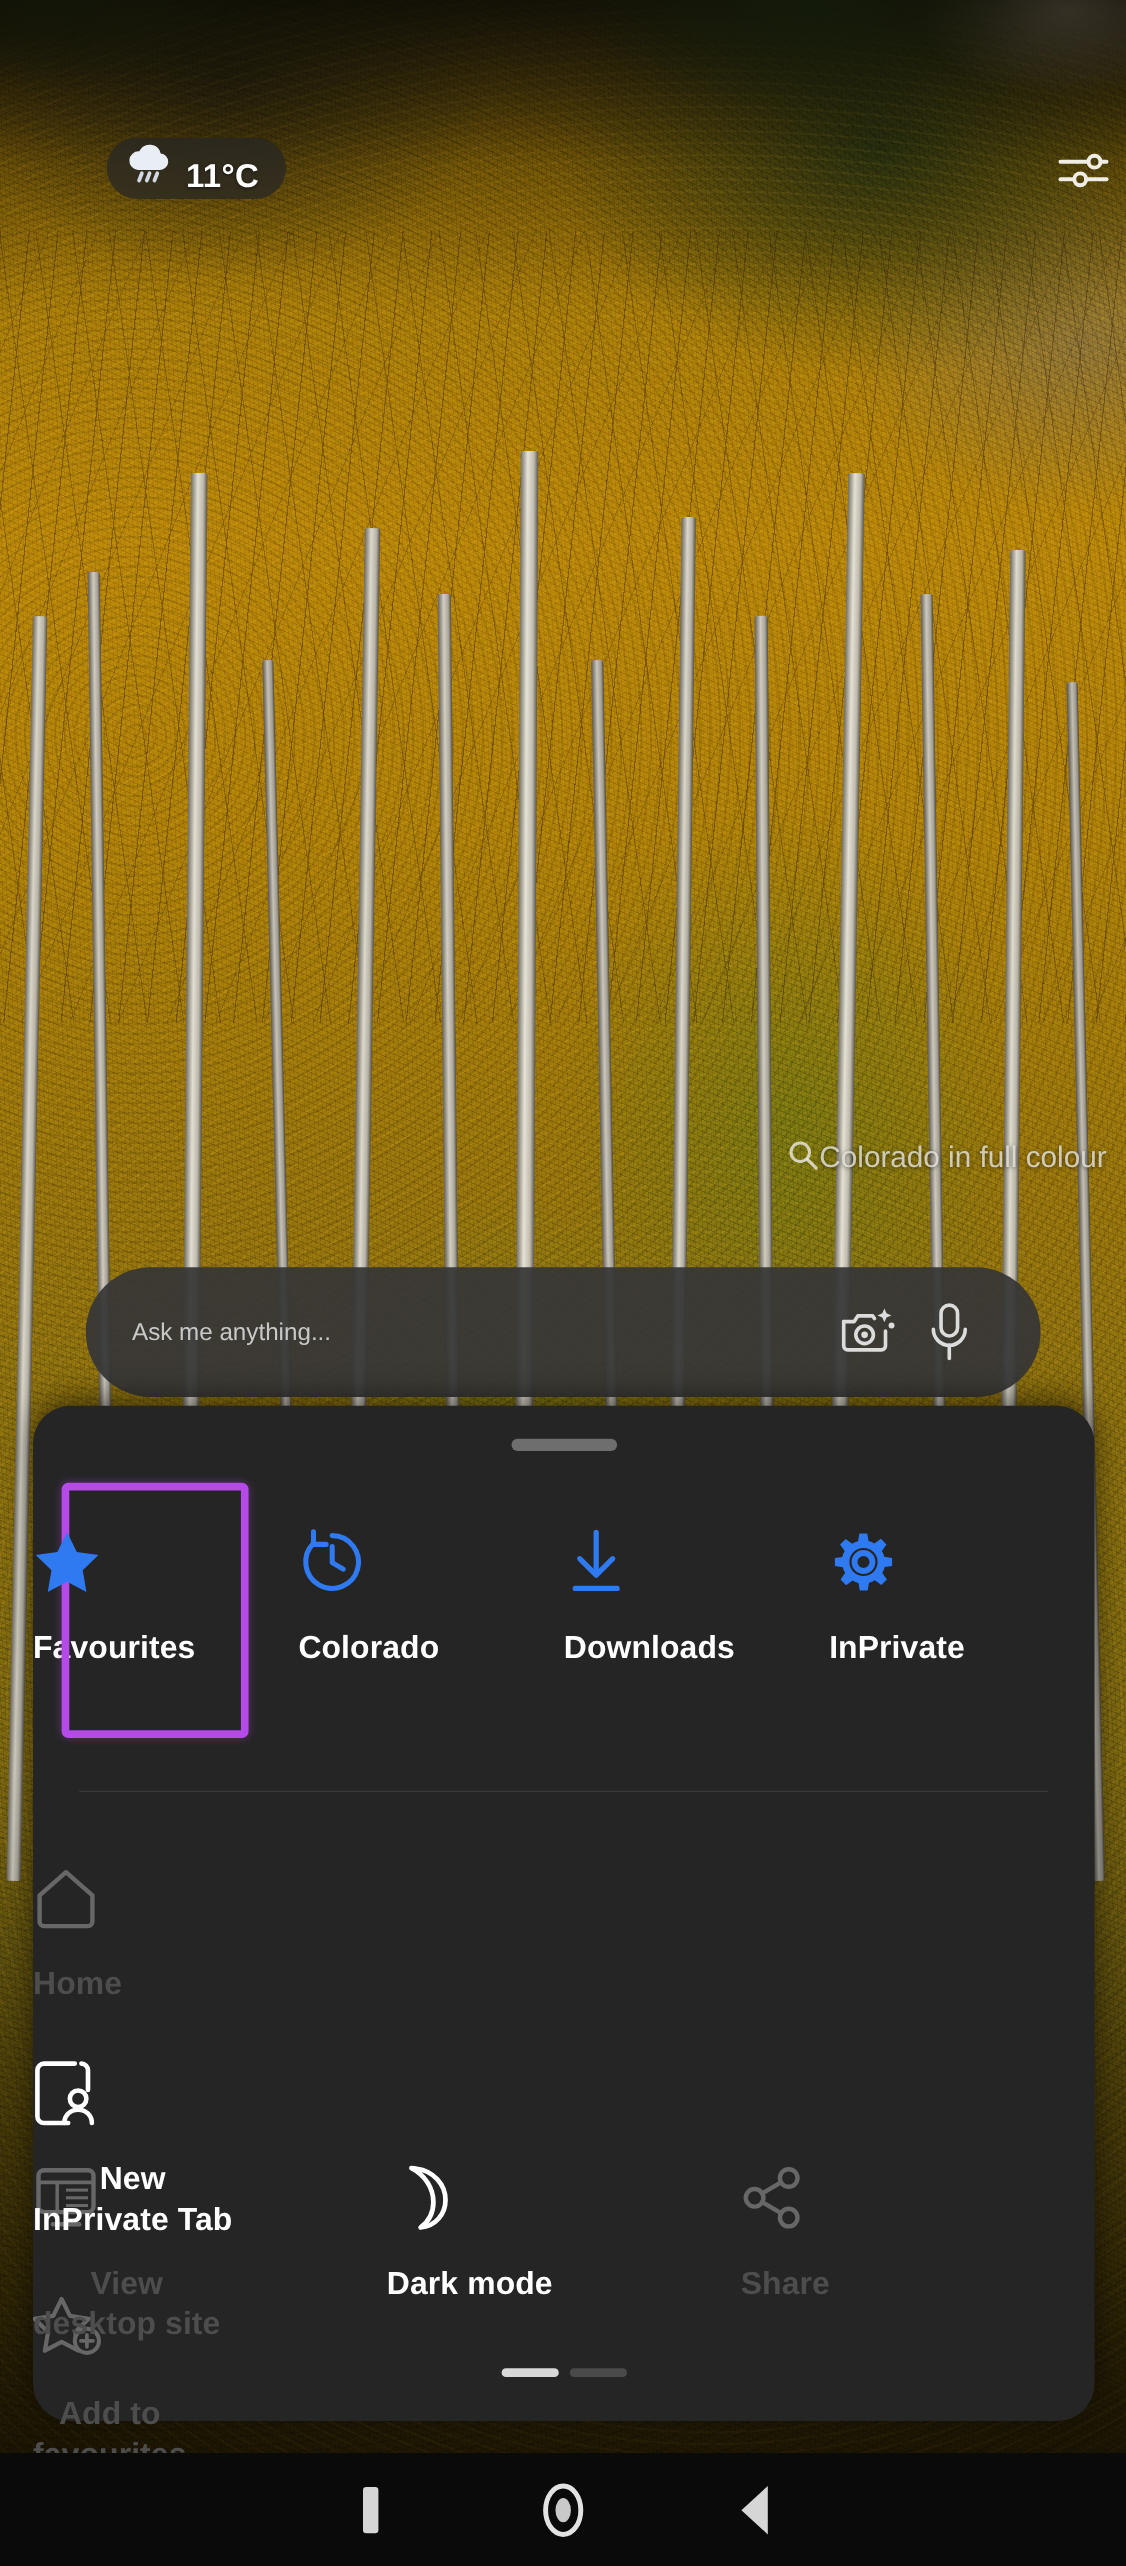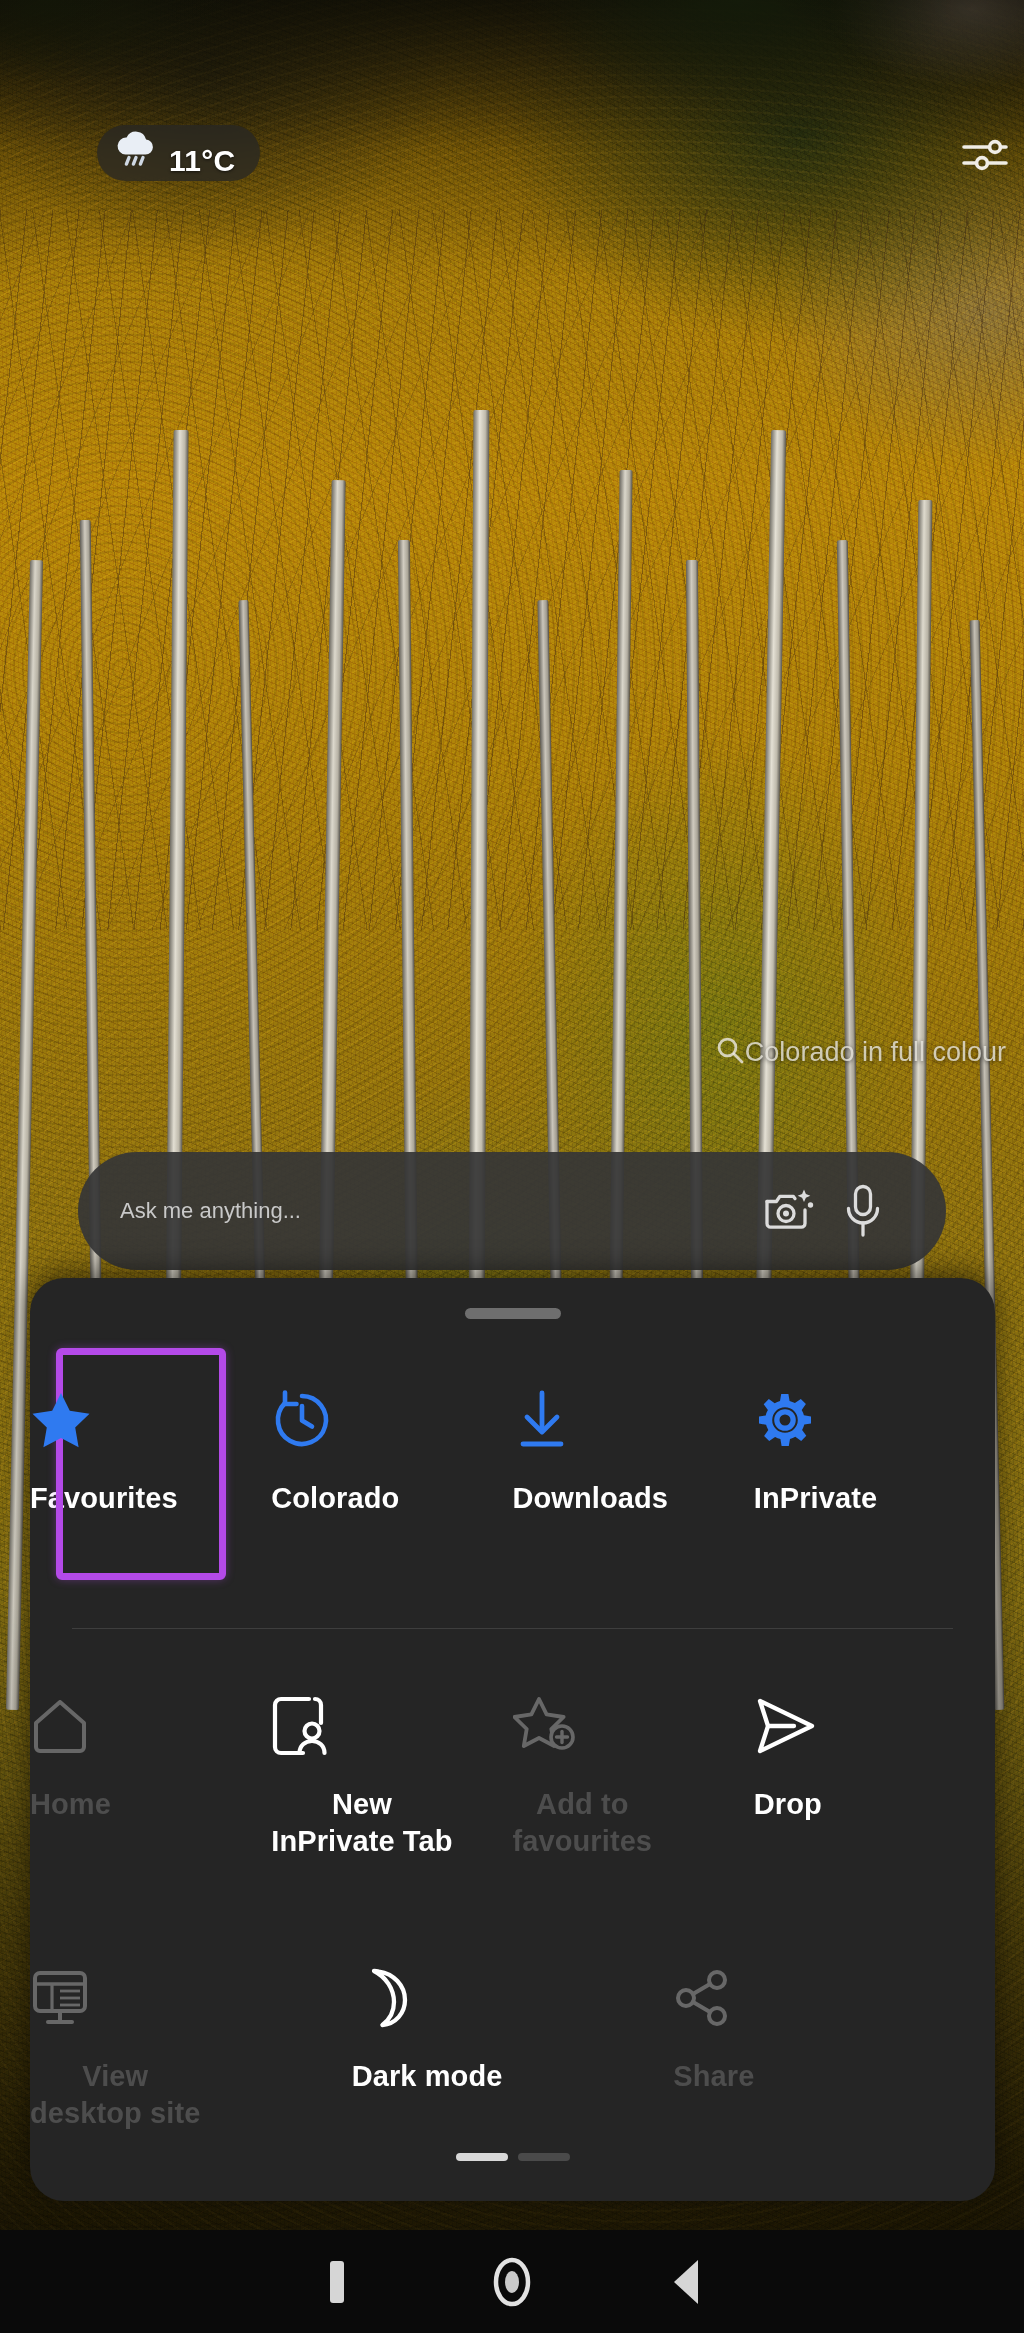--- a/index.html
+++ b/index.html
@@ -110,21 +110,21 @@
     box-shadow:0 -6px 28px rgba(0,0,0,.55);
   }
   #drag-handle {
     position:absolute; left:50%; transform:translateX(-50%); top:30px;
     width:96px; height:11px; border-radius:6px; background:#6e6e6e;
   }
 
   .menu-row { display:flex; }
   #row-primary { position:absolute; left:0; right:0; top:62px; height:286px; }
   .divider { position:absolute; left:42px; right:42px; top:350px; height:1px; background:#3e3e3e; }
-  #row-2 { position:absolute; left:0; right:0; top:368px; height:272px; }
+  #row-2 { position:absolute; left:0; right:0; top:368px; height:272px;flex-direction:column; }
   #row-3 { position:absolute; left:0; right:0; top:640px; height:272px; }
 
   .menu-item {
     flex:1; display:flex; flex-direction:column; align-items:flex-start;
     justify-content:flex-start; padding-top:34px; position:relative;
   }
   .menu-item .mi-icon { height:92px; display:flex; align-items:center; justify-content:center; position:relative; }
   .menu-item .mi-label {
     margin-top:14px; color:#ffffff; font-size:29px; font-weight:700;
     text-align:center; line-height:1.28; letter-spacing:.1px; white-space:pre-line;

